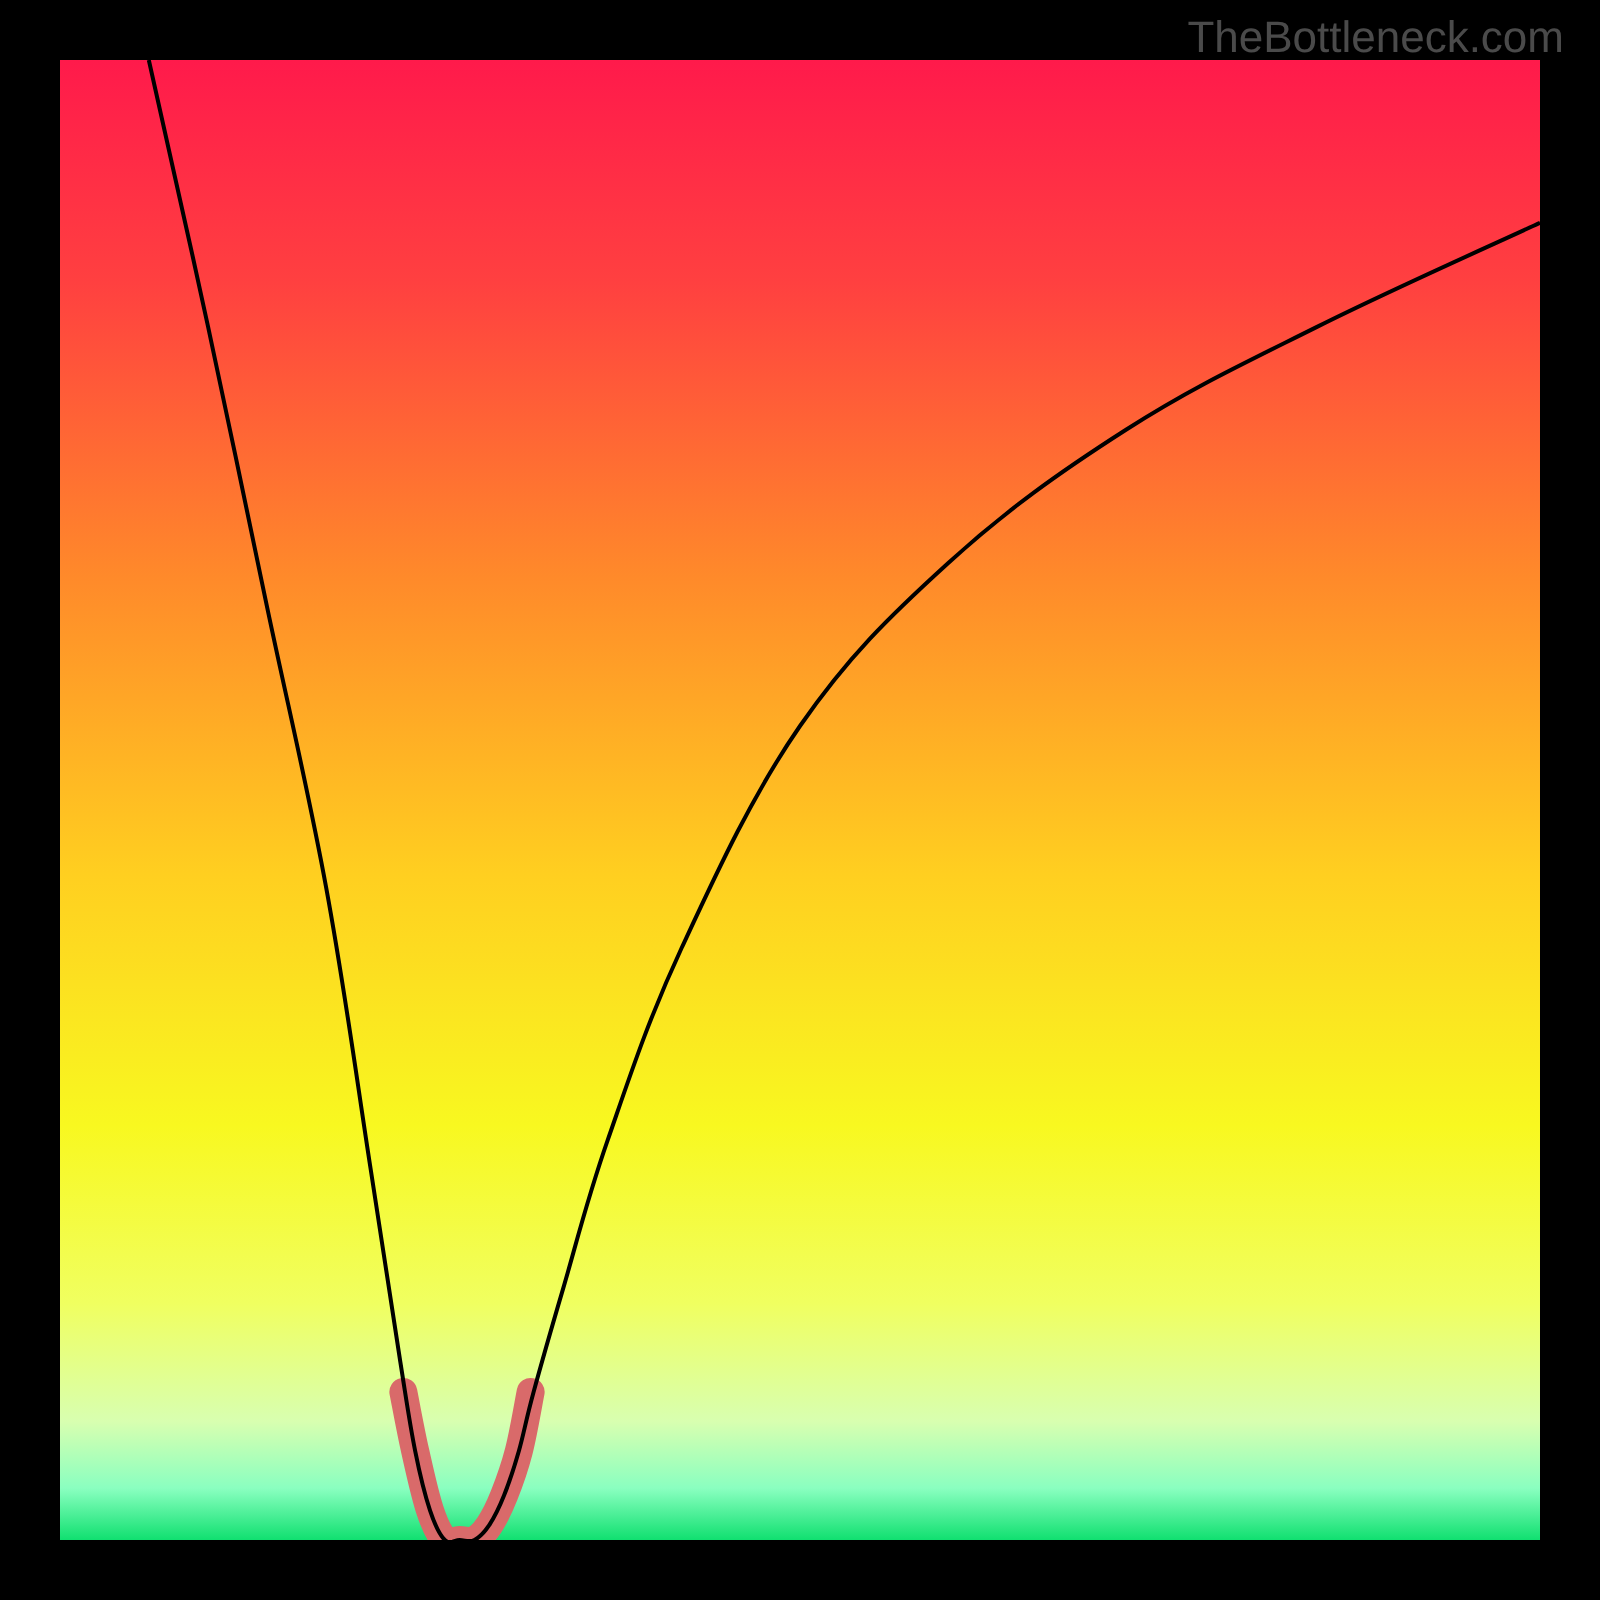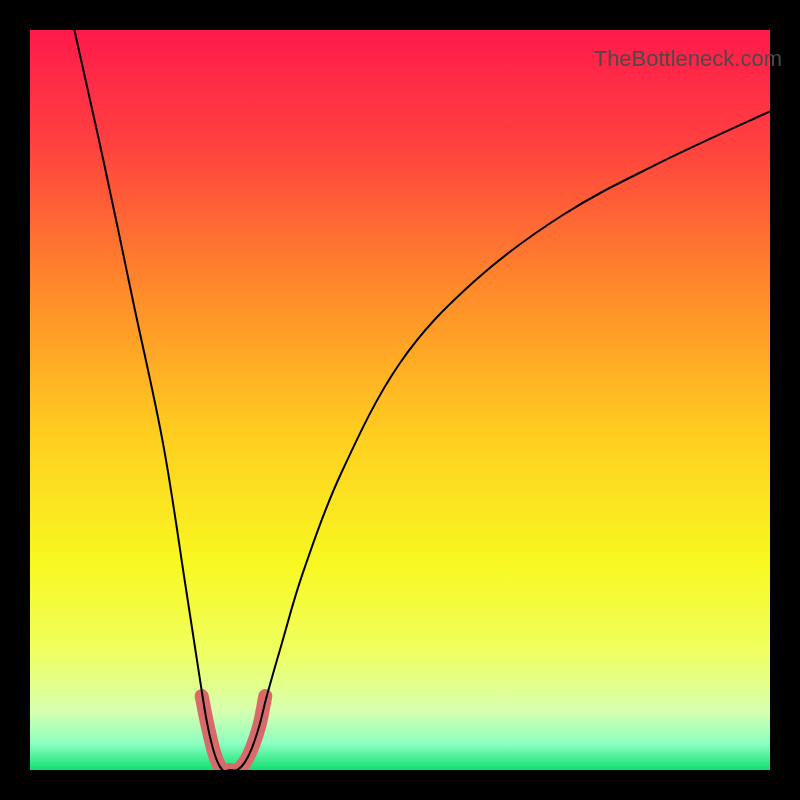--- a/index.html
+++ b/index.html
@@ -13,21 +13,20 @@
     overflow: hidden;
   }
   .watermark {
     position: absolute;
     top: 6px;
     right: 18px;
     color: #4a4a4a;
     font-size: 22px;
     font-weight: 500;
     z-index: 10;
-    margin-top: 40px;
   }
   .plot-frame {
     position: absolute;
     top: 30px;
     left: 30px;
     width: 740px;
     height: 740px;
     background: #000;
   }
   .plot-inner {

